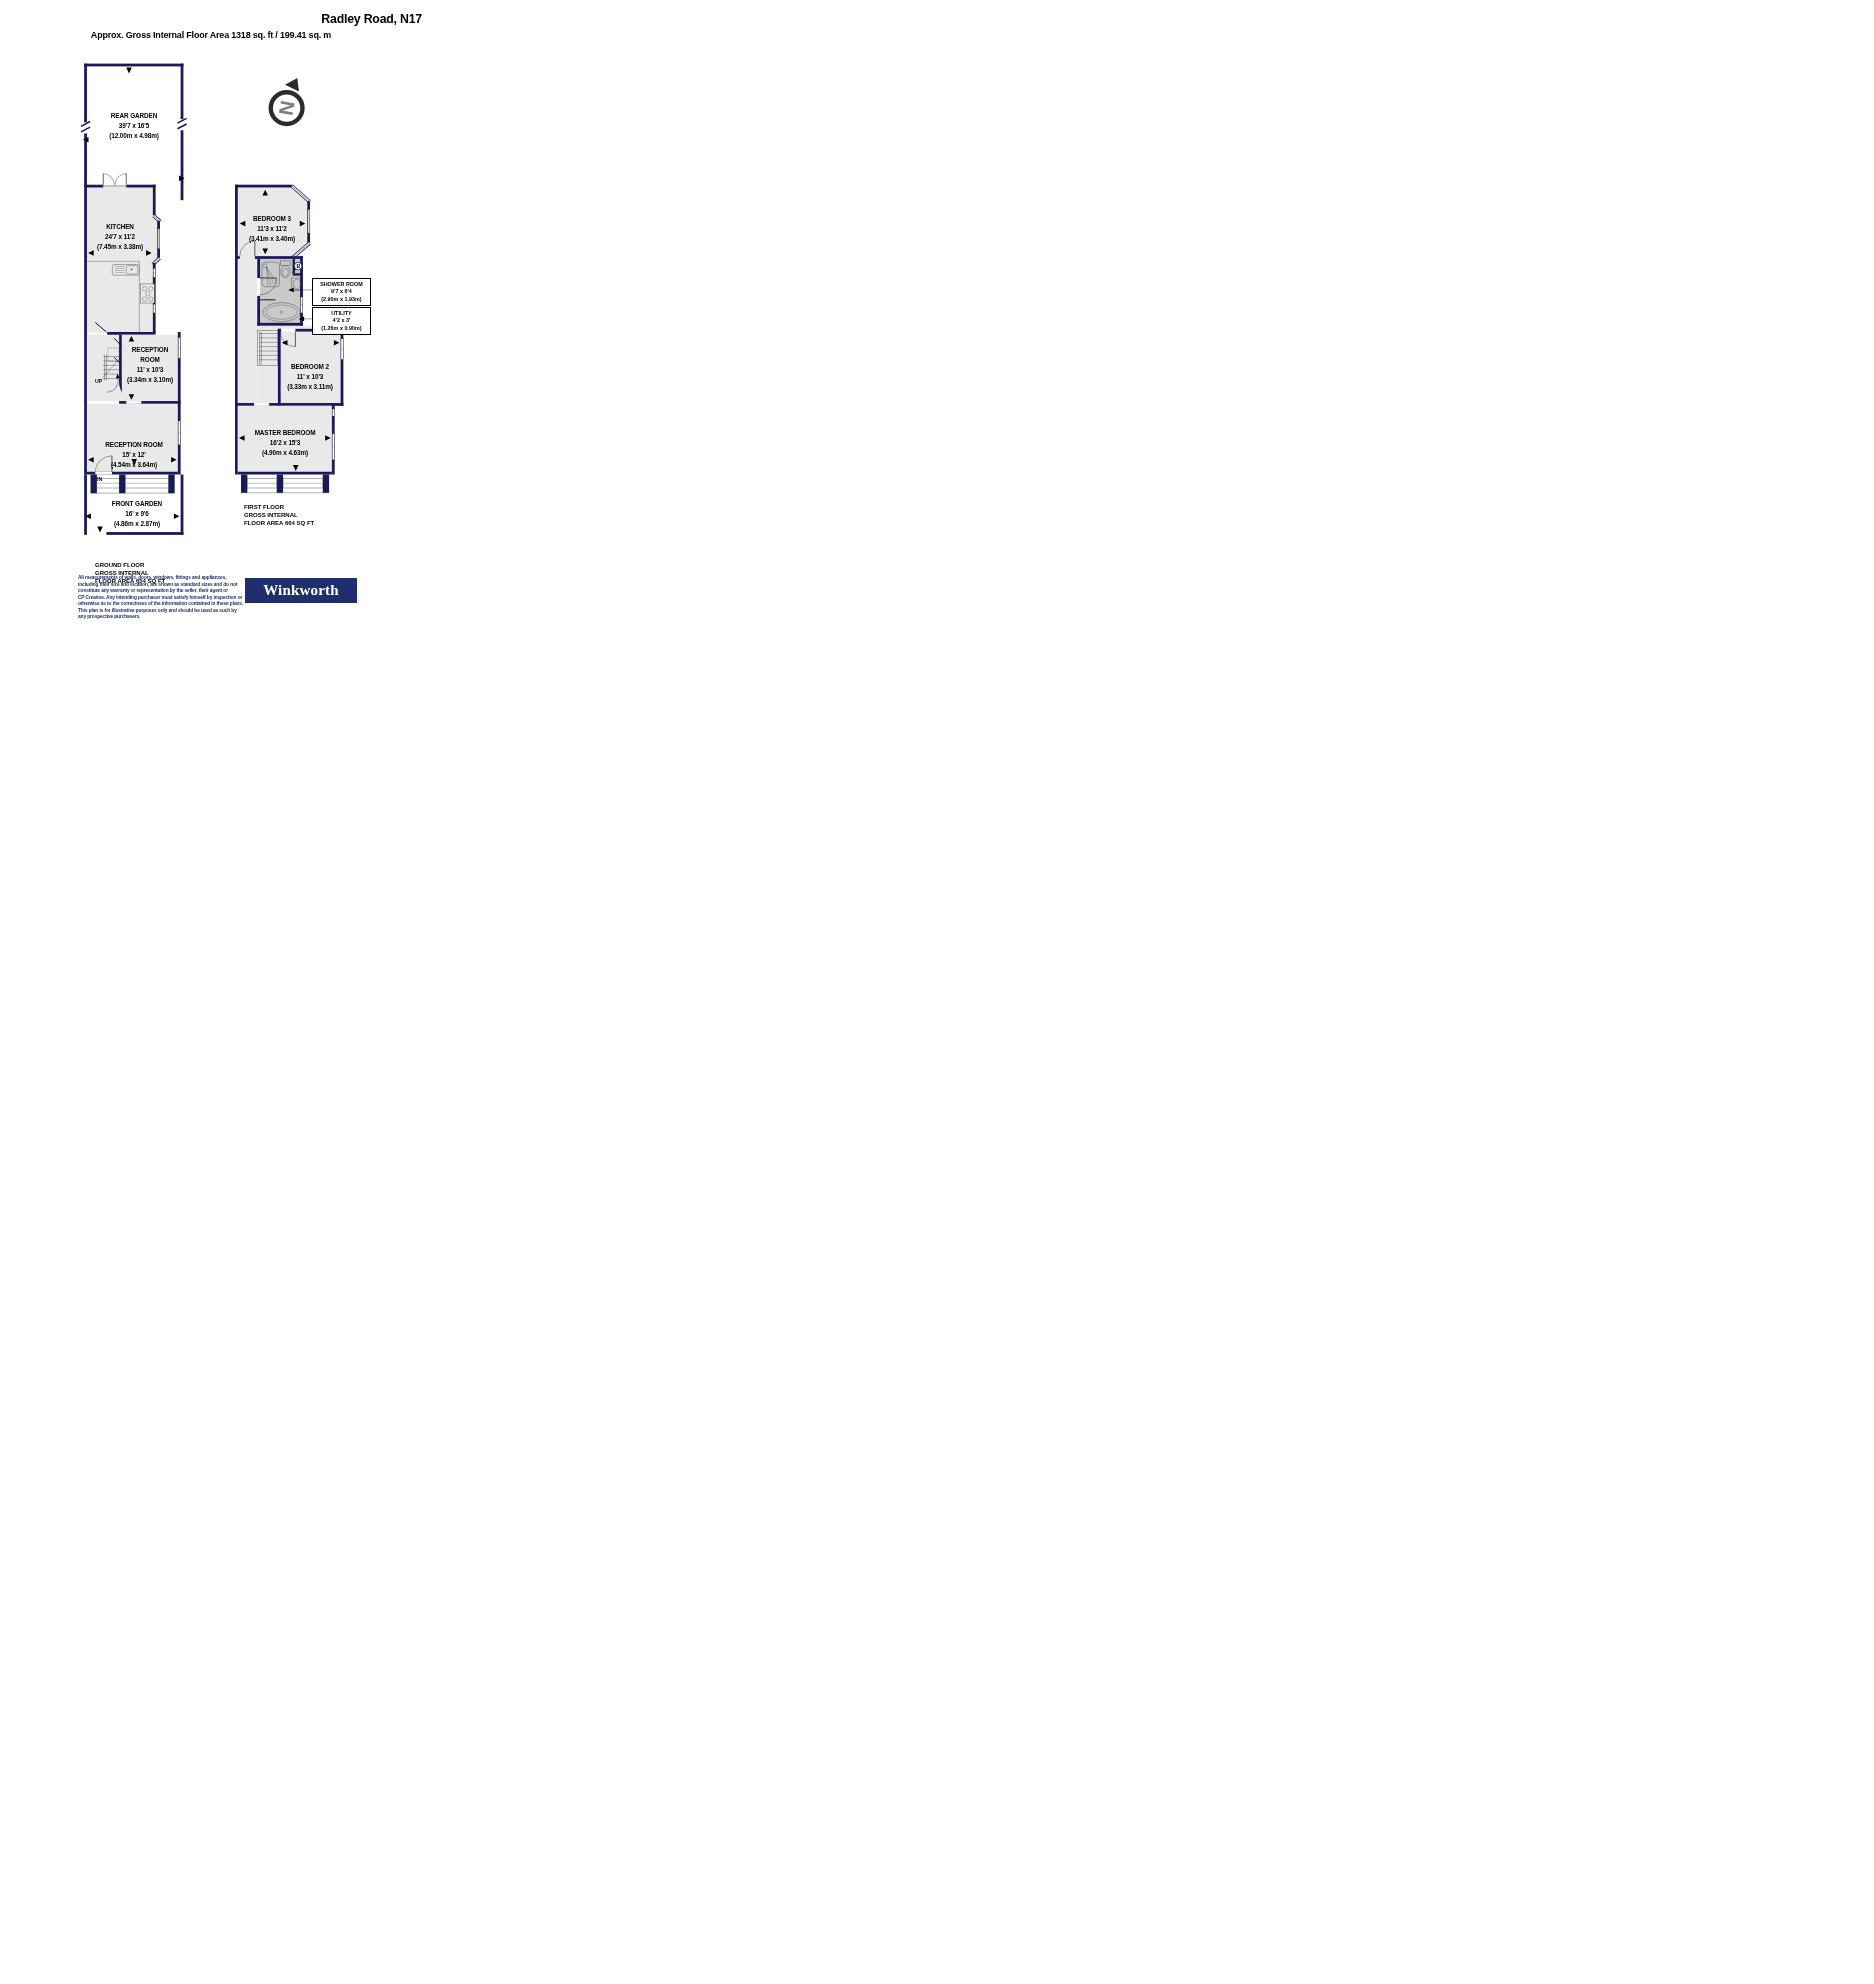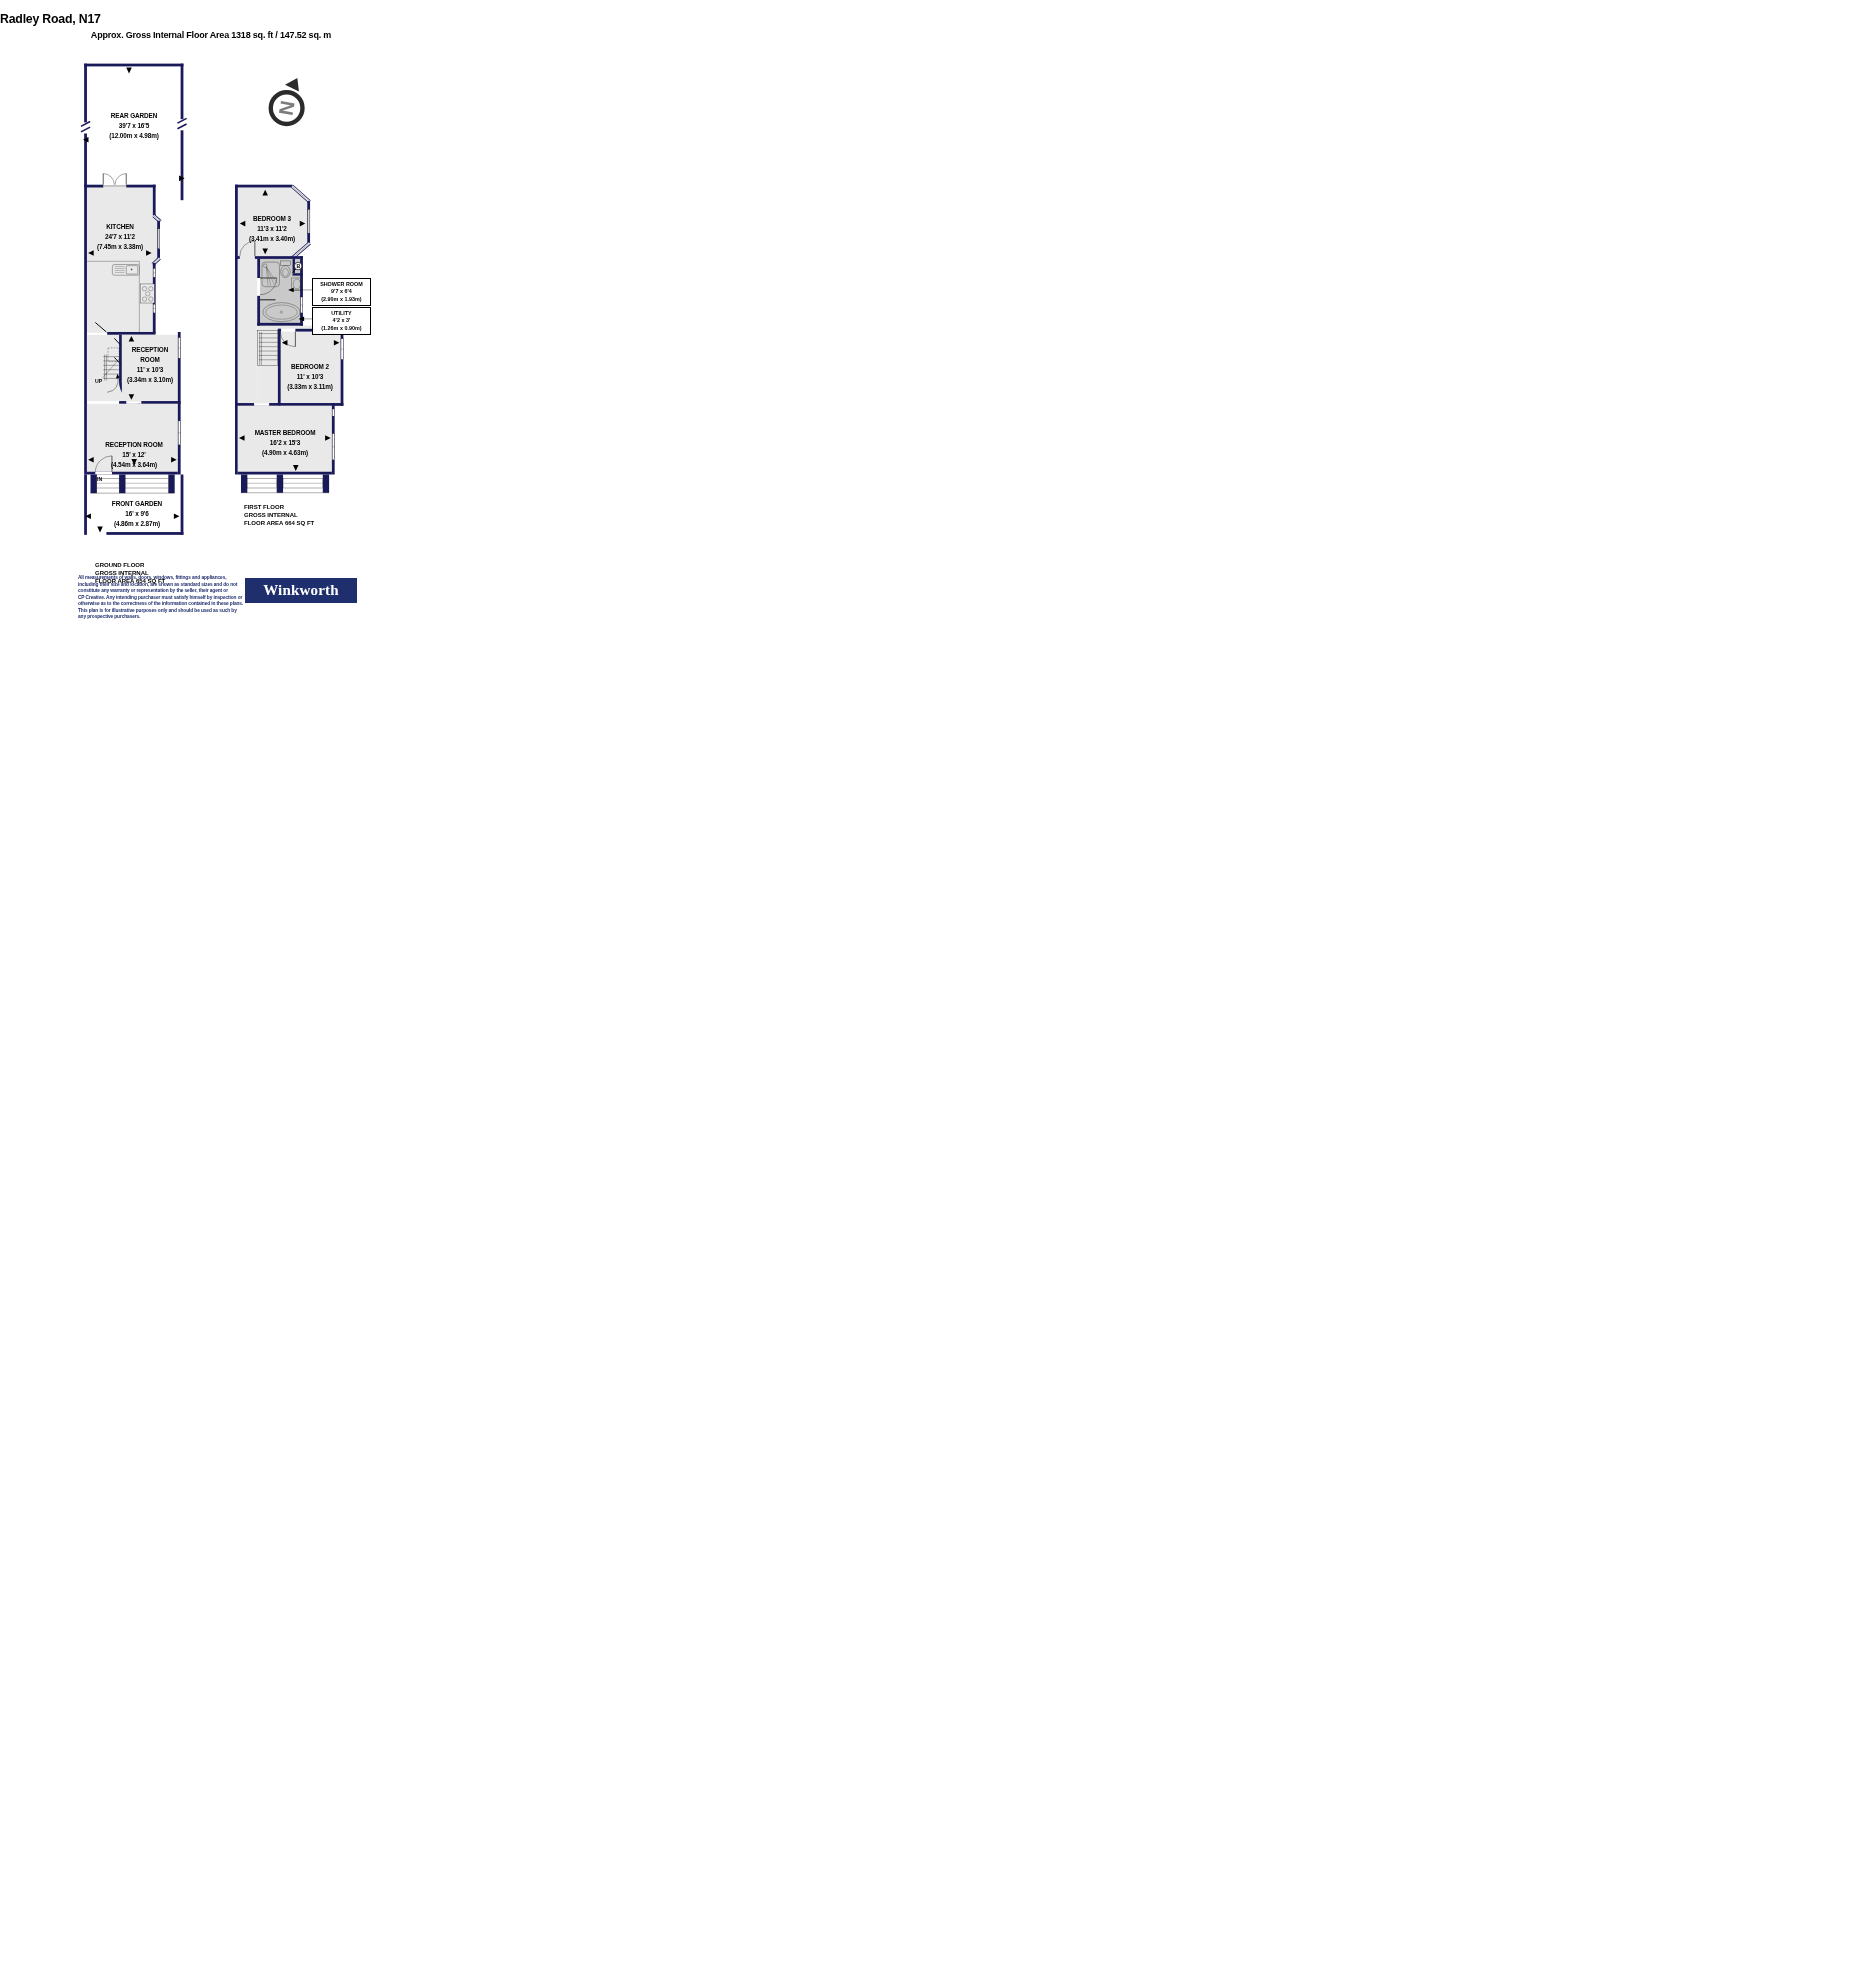--- a/index.html
+++ b/index.html
@@ -1,20 +1,20 @@
 <!DOCTYPE html>
 <html style="font-size:6.4px"><head>
 <meta charset="utf-8">
 <style>
   html,body{margin:0;padding:0;background:#ffffff;}
   #canvas{position:relative;width:422px;height:633px;background:#ffffff;overflow:hidden;
           font-family:"Liberation Sans", sans-serif;}
   svg{position:absolute;left:0;top:0;}
   .abs{position:absolute;}
-  .title{width:100%;text-align:left;font-weight:bold;font-size:12.3px;letter-spacing:-0.2px;color:#000;}
+  .title{width:100%;text-align:right;font-weight:bold;font-size:12.3px;letter-spacing:-0.2px;color:#000;}
   .subtitle{width:100%;text-align:center;font-weight:bold;font-size:9px;letter-spacing:-0.2px;color:#000;}
   .room-label{position:absolute;transform:translateX(-50%);text-align:center;font-weight:bold;
               font-size:6.4px;line-height:10px;color:#000;white-space:nowrap;letter-spacing:-0.1px;}
   .floor-label{position:absolute;font-weight:bold;font-size:6px;line-height:8px;color:#000;white-space:nowrap;}
   .small-label{position:absolute;font-weight:bold;font-size:5.2px;color:#000;}
   .callout{position:absolute;background:#fff;border:0.5px solid #000;text-align:center;
            font-weight:bold;font-size:5.4px;line-height:7.5px;padding:1.6px 2.4px;white-space:nowrap;}
   .disclaimer{position:absolute;left:78px;top:575px;color:#202f6e;font-weight:bold;
               font-size:4.8px;line-height:6.5px;letter-spacing:-0.1px;white-space:nowrap;}
   .disclaimer span{display:block;}
@@ -312,21 +312,21 @@
       </g>
     </g>
 
     <g>
       <circle cx="722" cy="272" r="40" fill="#ffffff" stroke="#2b2b2b" stroke-width="11"></circle>
       <polygon points="718,213 753,230 749,196" fill="#2b2b2b"></polygon>
     </g>
   </svg>
 
   <div class="abs title" style="top:12px;">Radley Road, N17</div>
-  <div class="abs subtitle" style="top:30px;">Approx. Gross Internal Floor Area 1318 sq. ft / 147.52 sq. m</div>
+  <div class="abs subtitle" style="top:30px;">Approx. Gross Internal Floor Area 1318 sq. ft / 199.41 sq. m</div>
 
   <div class="compass-n">N</div>
 
   <div class="room-label" style="left:134px;top:111px;">
     <div>REAR GARDEN</div>
     <div>39'7 x 16'5</div>
     <div>(12.00m x 4.98m)</div>
   </div>
 
   <div class="room-label" style="left:120px;top:222px;">

